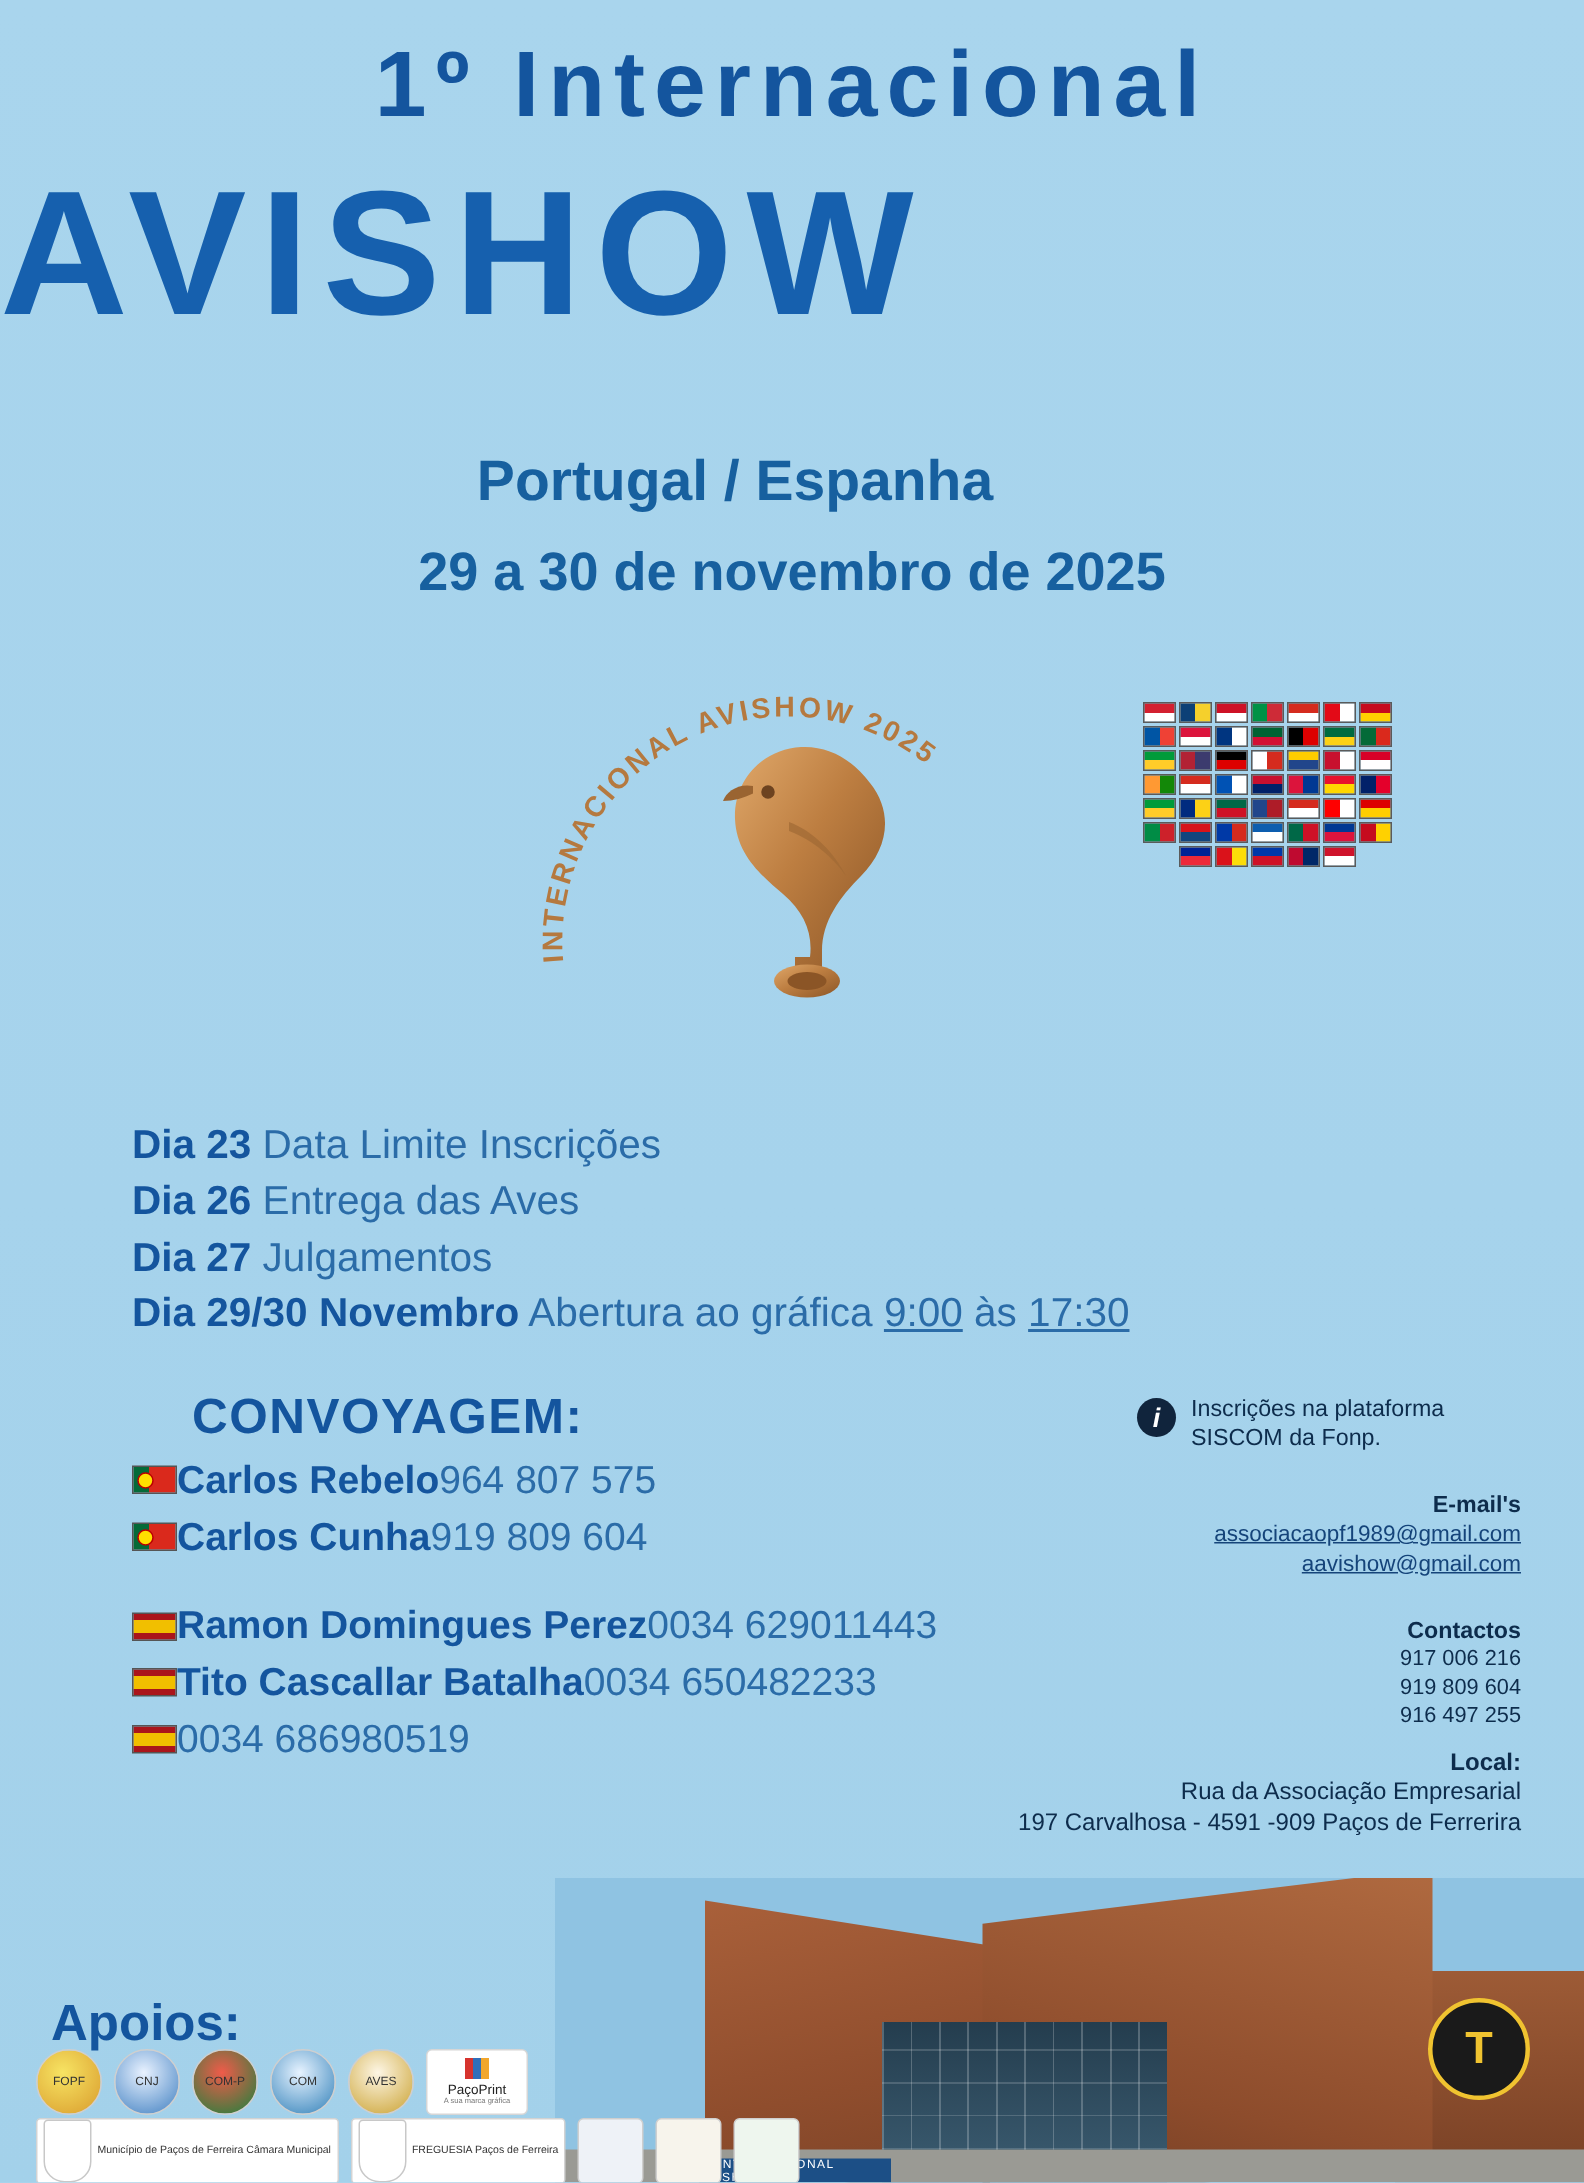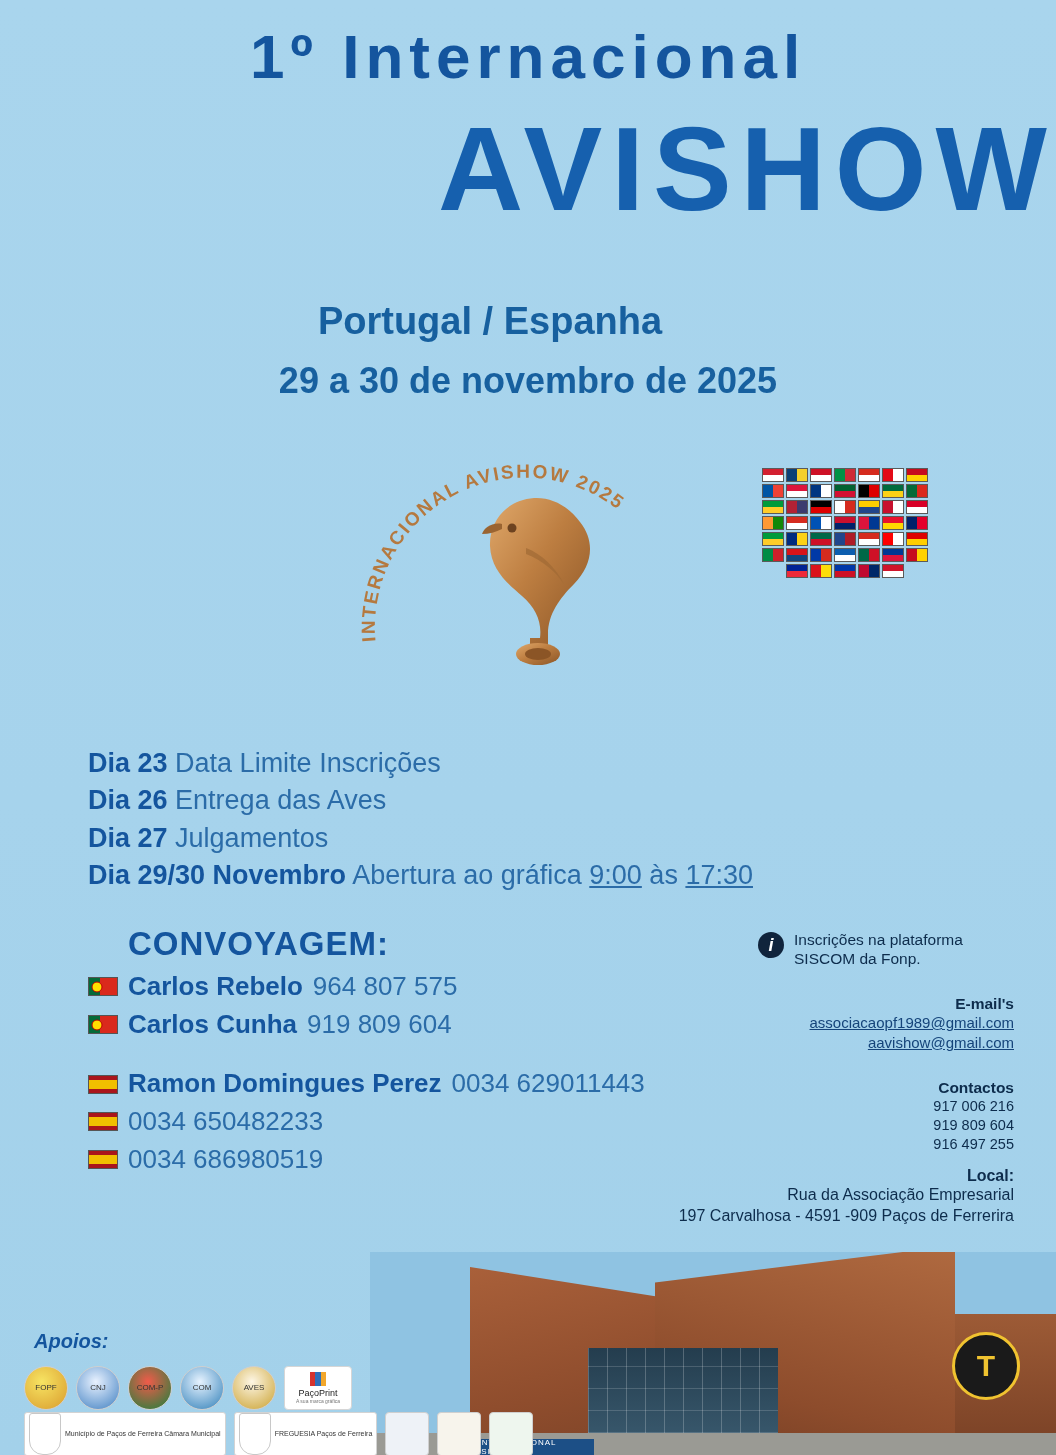--- a/index.html
+++ b/index.html
@@ -33,21 +33,21 @@
     font-weight: bold;
     letter-spacing: 6px;
     color: #14559e;
     line-height: 1;
   }
   .title-2 {
     position: absolute;
     top: 108px;
     left: 0;
     width: 1056px;
-    text-align: right;
+    text-align: left;
     font-size: 118px;
     font-weight: bold;
     letter-spacing: 9px;
     color: #1660ae;
     line-height: 1.05;
   }
   .subtitle-1 {
     position: absolute;
     top: 300px;
     left: 0;
@@ -150,21 +150,21 @@
   }
   .convoy-list {
     position: absolute;
     top: 968px;
     left: 88px;
     width: 700px;
   }
   .convoy-item {
     display: flex;
     align-items: center;
-    gap: 10px;
+    gap: 0;
     font-size: 26px;
     color: #1a5fa4;
     line-height: 1.45;
     white-space: nowrap;
   }
   .convoy-item .nm {
     font-weight: bold;
     color: #14559e;
   }
   .convoy-item .ph {
@@ -379,24 +379,23 @@
     color: #f0c330;
     font-size: 30px;
     font-weight: bold;
   }
 
   
   .apoios-title {
     position: absolute;
     left: 34px;
     top: 1330px;
-    font-size: 20px;
+    font-size: 34px;
     font-weight: bold;
     color: #14559e;
-    font-style: italic;
   }
   .logos-row1 {
     position: absolute;
     left: 24px;
     top: 1366px;
     display: flex;
     gap: 8px;
     align-items: center;
   }
   .logos-row2 {
@@ -606,20 +605,21 @@
       <span class="ph">919 809 604</span>
     </div>
     <div class="convoy-gap"></div>
     <div class="convoy-item">
       <span class="mini-flag flag-es"></span>
       <span class="nm">Ramon Domingues Perez</span>
       <span class="ph">0034 629011443</span>
     </div>
     <div class="convoy-item">
       <span class="mini-flag flag-es"></span>
+      <span class="nm">Tito Cascallar Batalha</span>
       <span class="ph">0034 650482233</span>
     </div>
     <div class="convoy-item">
       <span class="mini-flag flag-es"></span>
       <span class="ph">0034 686980519</span>
     </div>
   </div>
 
   <div class="info-platform">
     <div class="info-icon">i</div>

